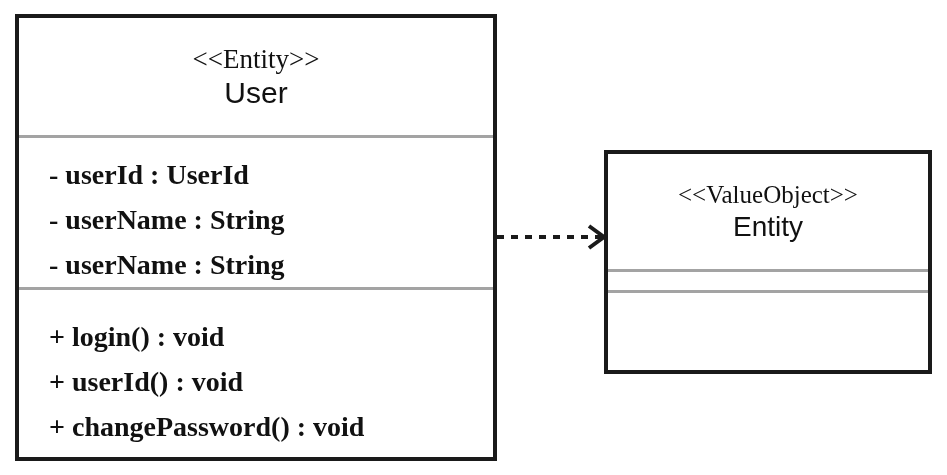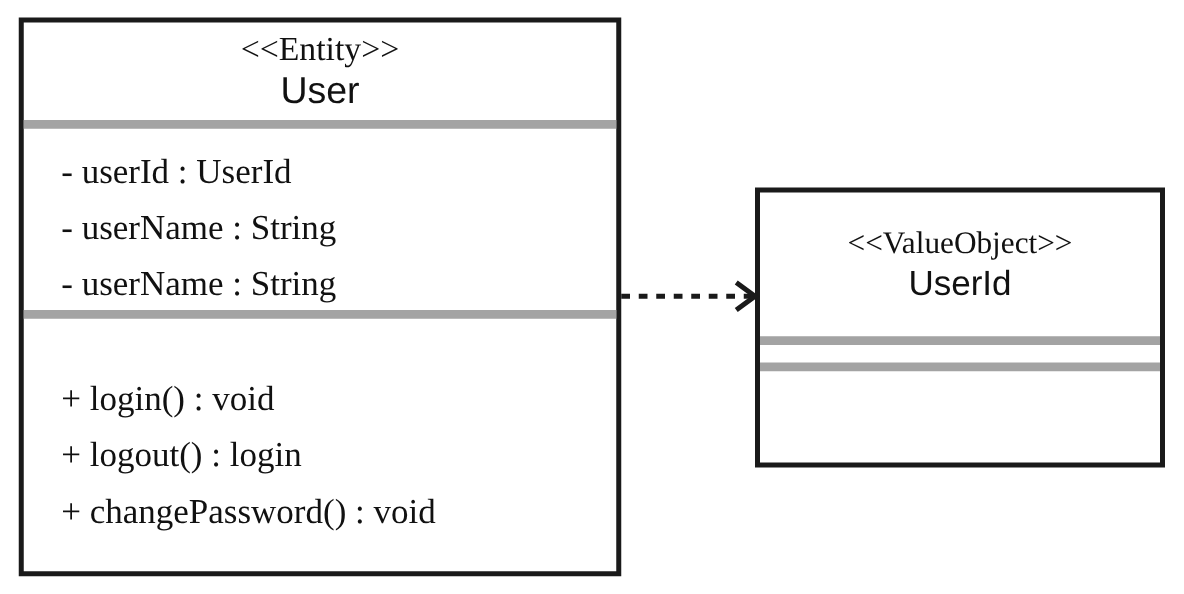--- a/index.html
+++ b/index.html
@@ -33,21 +33,22 @@
     border: 4px solid #1a1a1a;
     display: flex;
     flex-direction: column;
   }
 
   .compartment {
     position: relative;
     box-sizing: border-box;
   }
   .compartment + .compartment {
-    border-top: 7px solid #a3a3a3;
+    border-top: 3px solid #a3a3a3;
+    font-weight: bold;
   }
 
   
   .class-header {
     display: flex;
     flex-direction: column;
     align-items: center;
     justify-content: center;
     text-align: center;
   }
@@ -79,21 +80,21 @@
   .compartment.empty { }
 
   
   #user-class {
     left: 15px;
     top: 14px;
     width: 482px;
     height: 447px;
   }
   #user-class .class-header {
-    height: 78px;
+    height: 117px;
   }
   #user-class .stereotype { font-size: 27px; }
   #user-class .class-name  { font-size: 30px; margin-top: 2px; }
 
   #user-attributes {
     height: 152px;
     padding: 14px 0 0 30px;
   }
   #user-operations {
     flex: 1 1 auto;
@@ -143,30 +144,30 @@
     </div>
 
     <div class="compartment member-list" id="user-attributes">
       <div class="member">- userId : UserId</div>
       <div class="member">- userName : String</div>
       <div class="member">- userName : String</div>
     </div>
 
     <div class="compartment member-list" id="user-operations">
       <div class="member">+ login() : void</div>
-      <div class="member">+ logout() : login</div>
+      <div class="member">+ userId() : void</div>
       <div class="member">+ changePassword() : void</div>
     </div>
   </div>
 
   <div class="uml-class" id="userid-class">
 
     <div class="compartment class-header">
       <div class="stereotype">&lt;&lt;ValueObject&gt;&gt;</div>
-      <div class="class-name">UserId</div>
+      <div class="class-name">Entity</div>
     </div>
 
     <div class="compartment empty" id="userid-attributes"></div>
     <div class="compartment empty" id="userid-operations"></div>
   </div>
 
   <svg id="dependency-link" viewBox="0 0 125 48">
     <line x1="7" y1="23" x2="112" y2="23" stroke="#1a1a1a" stroke-width="4" stroke-dasharray="7,7"></line>
     <path d="M 99 12 L 114 23 L 99 34" fill="none" stroke="#1a1a1a" stroke-width="4" stroke-linecap="butt" stroke-linejoin="miter"></path>
   </svg>

